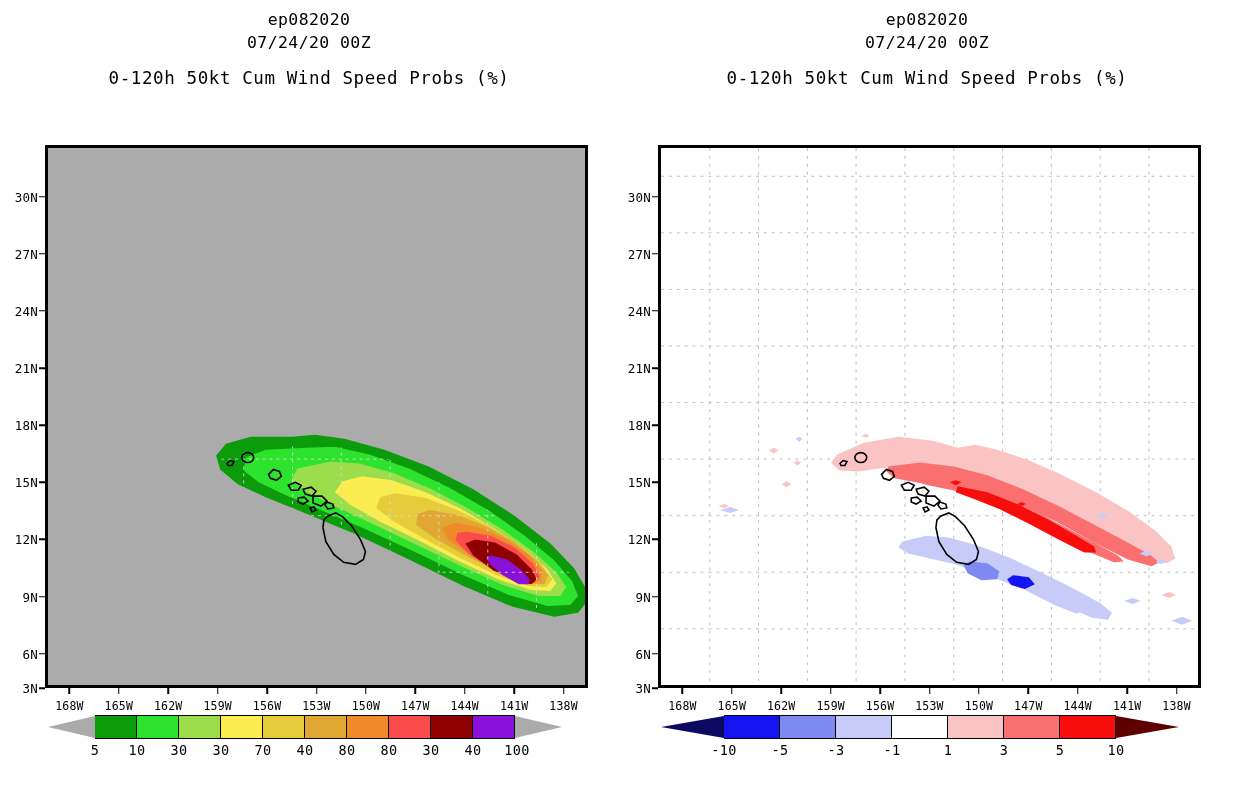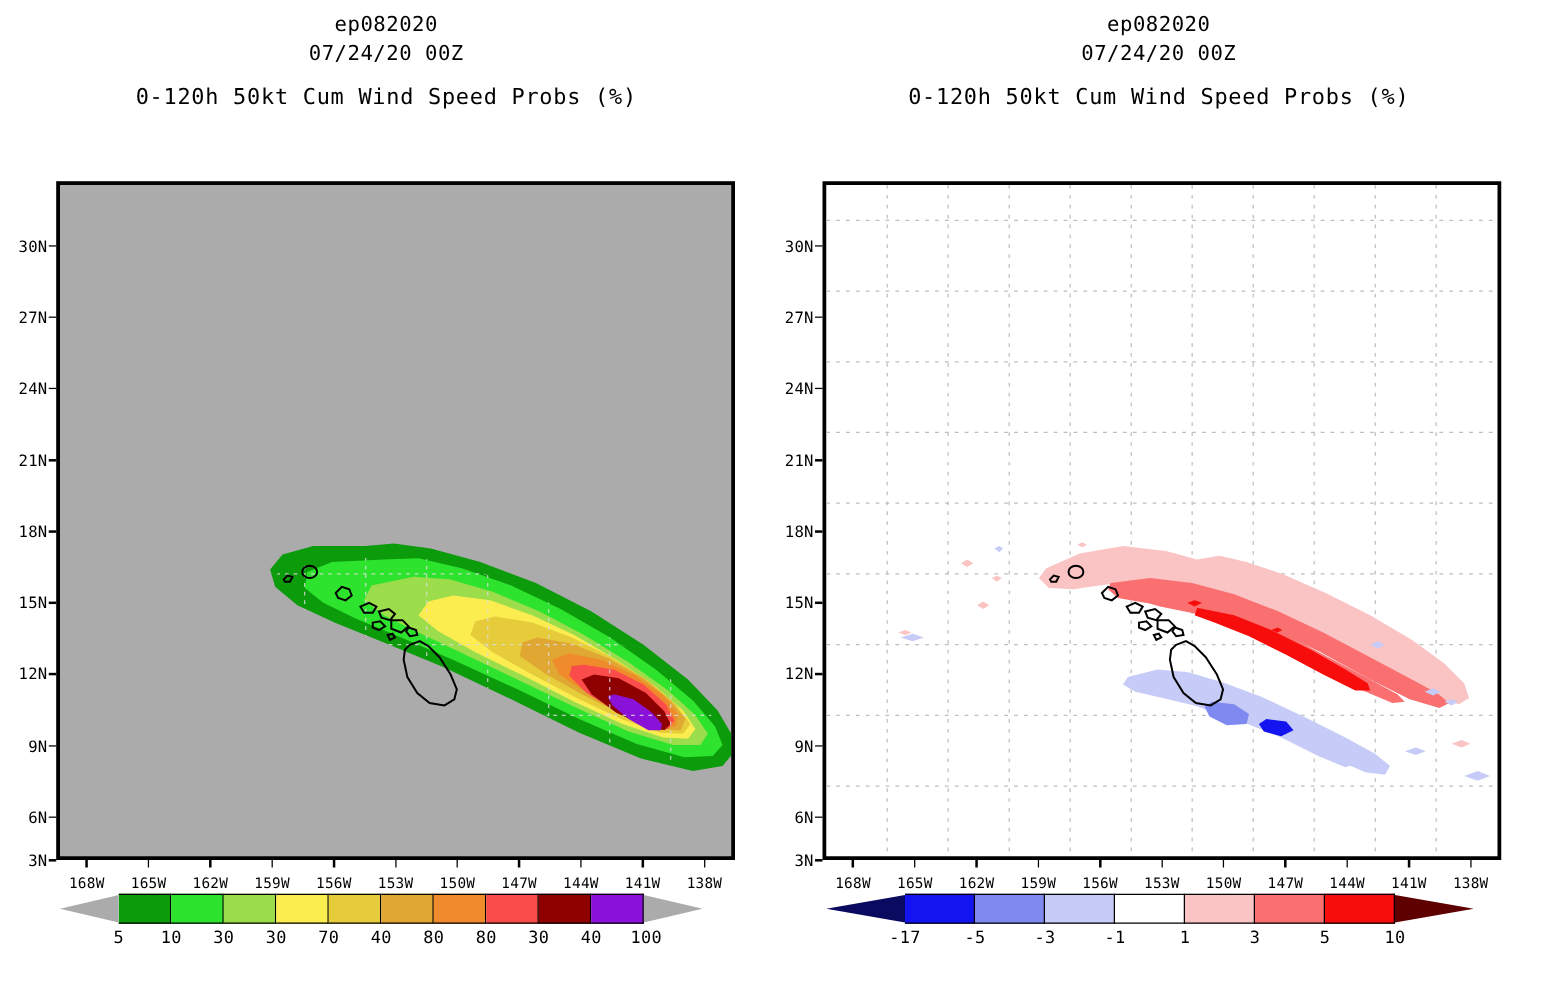--- a/index.html
+++ b/index.html
@@ -355,21 +355,21 @@
         <div class="cb-cell" style="width:56px;background:#fbc4c4"></div>
         <div class="cb-cell" style="width:56px;background:#fa7070"></div>
         <div class="cb-cell" style="width:56px;background:#f80d0d"></div>
         <div class="cb-arrow" style="width:63px">
           <svg viewBox="0 0 63 24" preserveAspectRatio="none" style="width:100%;height:100%">
             <polygon points="63,12 0,1 0,23" fill="#5e0000"></polygon>
           </svg>
         </div>
       </div>
       <div class="cb-ticklabels">
-        <span style="left:63px">-17</span>
+        <span style="left:63px">-10</span>
         <span style="left:119px">-5</span>
         <span style="left:175px">-3</span>
         <span style="left:231px">-1</span>
         <span style="left:287px">1</span>
         <span style="left:343px">3</span>
         <span style="left:399px">5</span>
         <span style="left:455px">10</span>
       </div>
     </div>
   </div>

